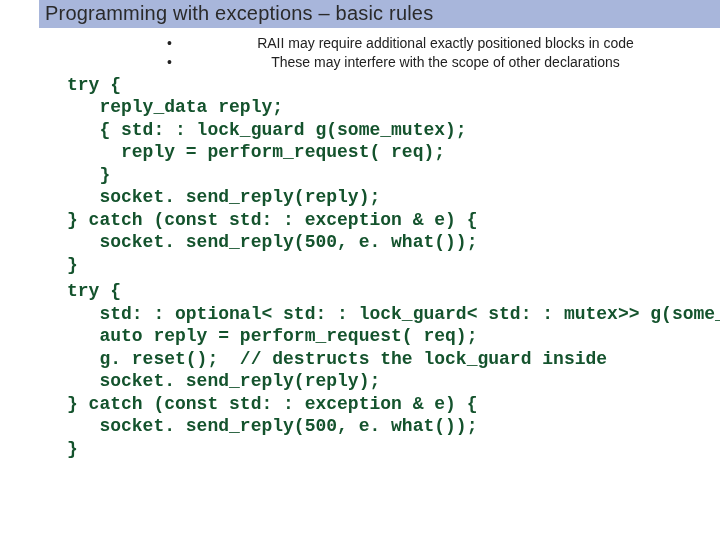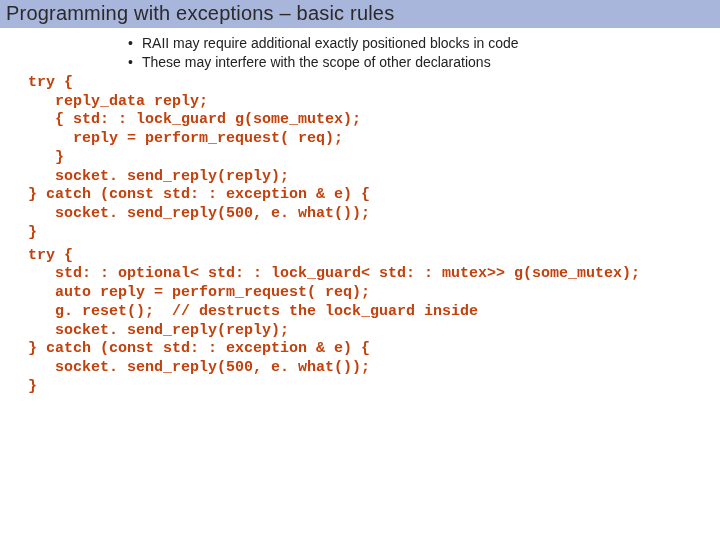--- a/index.html
+++ b/index.html
@@ -9,20 +9,21 @@
     height: 540px;
     background: #ffffff;
     font-family: Arial, Helvetica, sans-serif;
     overflow: hidden;
   }
   .slide {
     width: 720px;
     height: 384px;
     position: relative;
     box-sizing: border-box;
+    padding-left: 39px;
   }
   .title-bar {
     width: 100%;
     background: #a8b6db;
     color: #2a2a2a;
     padding: 2px 6px 3px 6px;
     box-sizing: border-box;
     font-size: 20px;
     letter-spacing: 0.2px;
   }
@@ -34,36 +35,37 @@
     list-style: none;
     margin: 2px 0 2px 0;
     padding: 0 0 0 100px;
   }
   ul.bullets li {
     position: relative;
     font-size: 14px;
     color: #222;
     line-height: 1.35;
     padding-left: 14px;
+    text-align: center;
   }
   ul.bullets li::before {
     content: "•";
     position: absolute;
     left: 0;
     top: 0;
     color: #222;
     font-size: 14px;
   }
   pre.code {
     margin: 2px 0 4px 0;
     font-family: "Courier New", Courier, monospace;
     font-weight: bold;
-    font-size: 15px;
+    font-size: 18px;
     line-height: 1.25;
-    color: #c2410c;
+    color: #14532d;
     white-space: pre;
   }
 </style>
 </head>
 <body>
 
 <div class="slide">
   <div class="title-bar">Programming with exceptions – basic rules</div>
 
   <div class="body">

